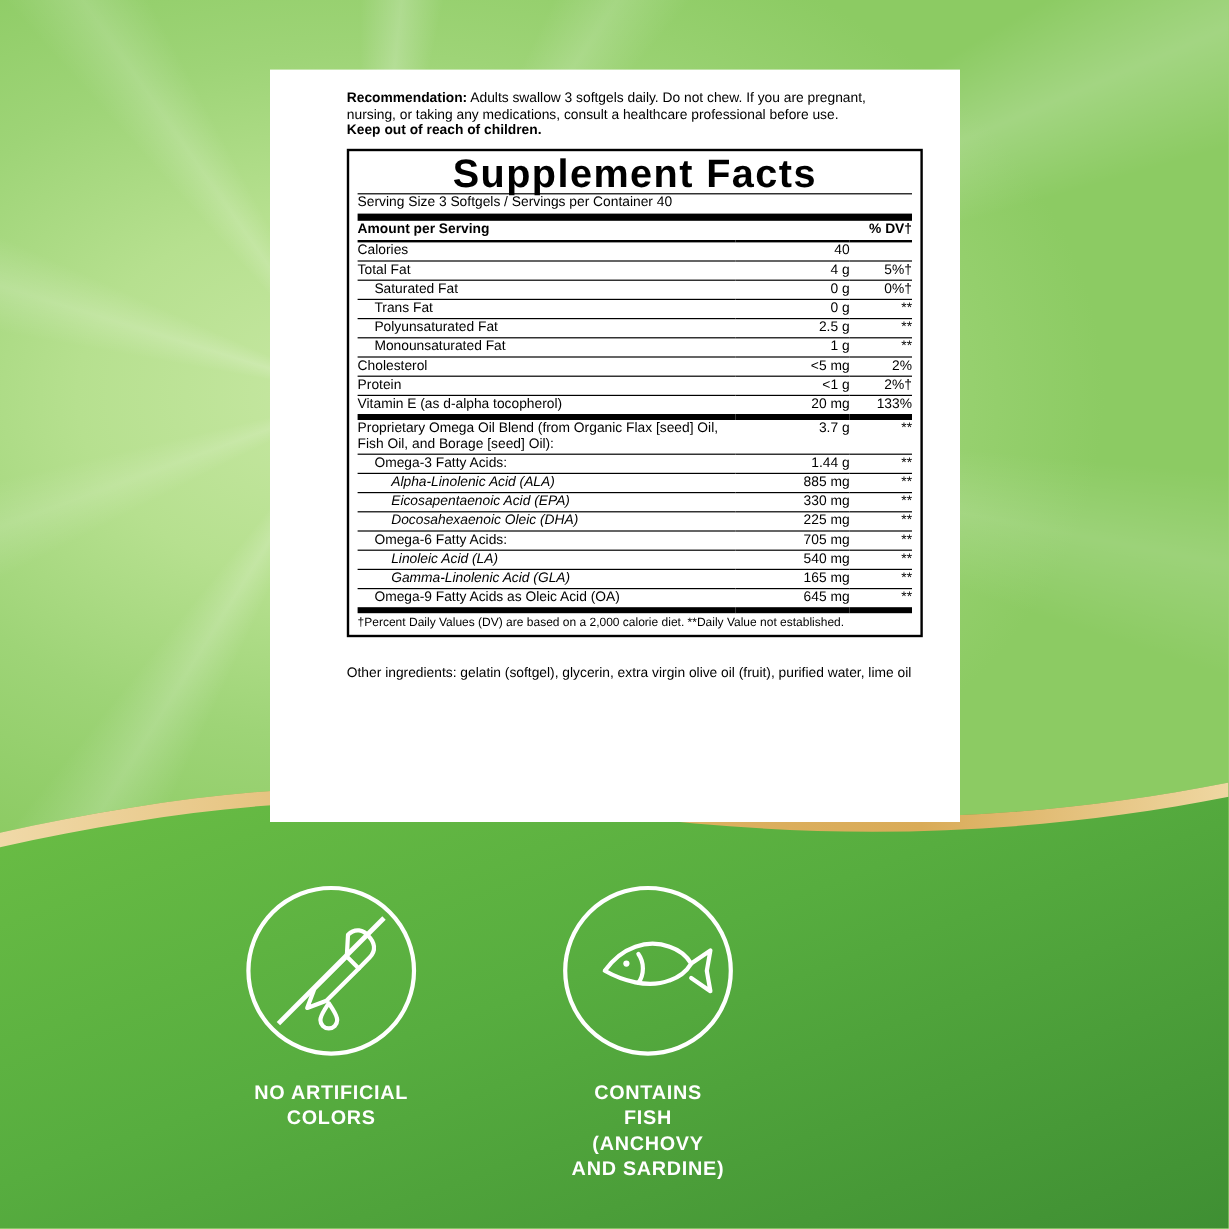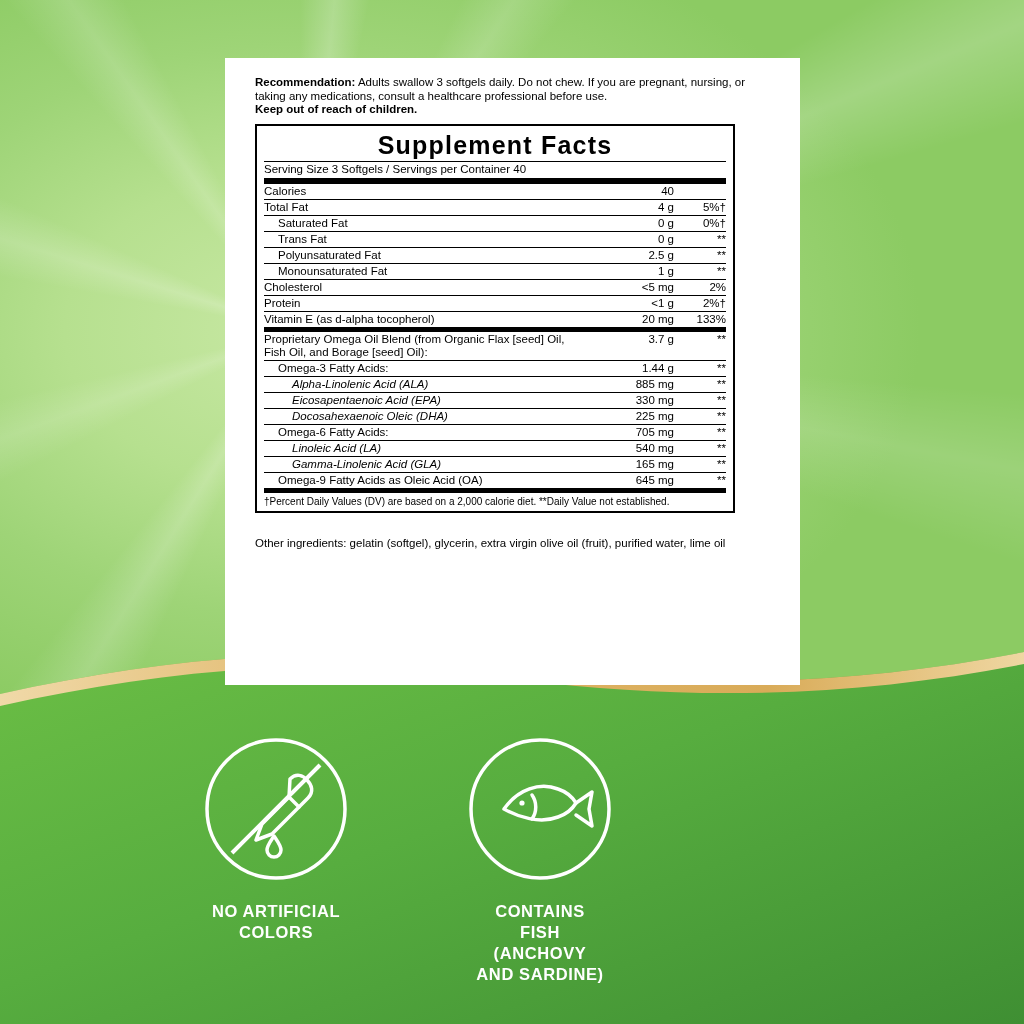--- a/index.html
+++ b/index.html
@@ -87,39 +87,40 @@
     top: 58px;
     width: 575px;
     height: 627px;
     background: #ffffff;
     z-index: 5;
   }
 
   .label-inner {
     padding: 18px 44px 0 30px;
     box-sizing: border-box;
+    margin-left: 34px;
   }
 
   .recommendation {
     font-size: 11.5px;
     line-height: 13.5px;
     color: #000;
     margin-bottom: 7px;
   }
   .recommendation b { font-weight: bold; }
 
   
   .sf-panel {
     border: 2.2px solid #000;
     padding: 4px 7px 0 7px;
     box-sizing: border-box;
     width: 480px;
   }
   .sf-title {
-    font-size: 25px;
+    font-size: 33px;
     font-weight: bold;
     letter-spacing: 1.2px;
     text-align: center;
     line-height: 30px;
     margin: 0 0 1px 0;
   }
   .rule-thin { border-bottom: 1px solid #000; }
   .rule-thick{ border-bottom: 6px solid #000; }
 
   .sf-serving {
@@ -225,20 +226,25 @@
       </div>
 
       <div class="sf-panel">
         <div class="sf-title">Supplement Facts</div>
         <div class="rule-thin"></div>
         <div class="sf-serving">Serving Size 3 Softgels / Servings per Container 40</div>
         <div class="rule-thick"></div>
 
         <table class="sf-table">
           <tbody>
+            <tr class="hdr line-med">
+              <td class="c-name">Amount per Serving</td>
+              <td class="c-amt"></td>
+              <td class="c-dv">% DV†</td>
+            </tr>
 
             <tr class="line-thin">
               <td class="c-name">Calories</td>
               <td class="c-amt">40</td>
               <td class="c-dv"></td>
             </tr>
             <tr class="line-thin">
               <td class="c-name">Total Fat</td>
               <td class="c-amt">4 g</td>
               <td class="c-dv">5%†</td>

